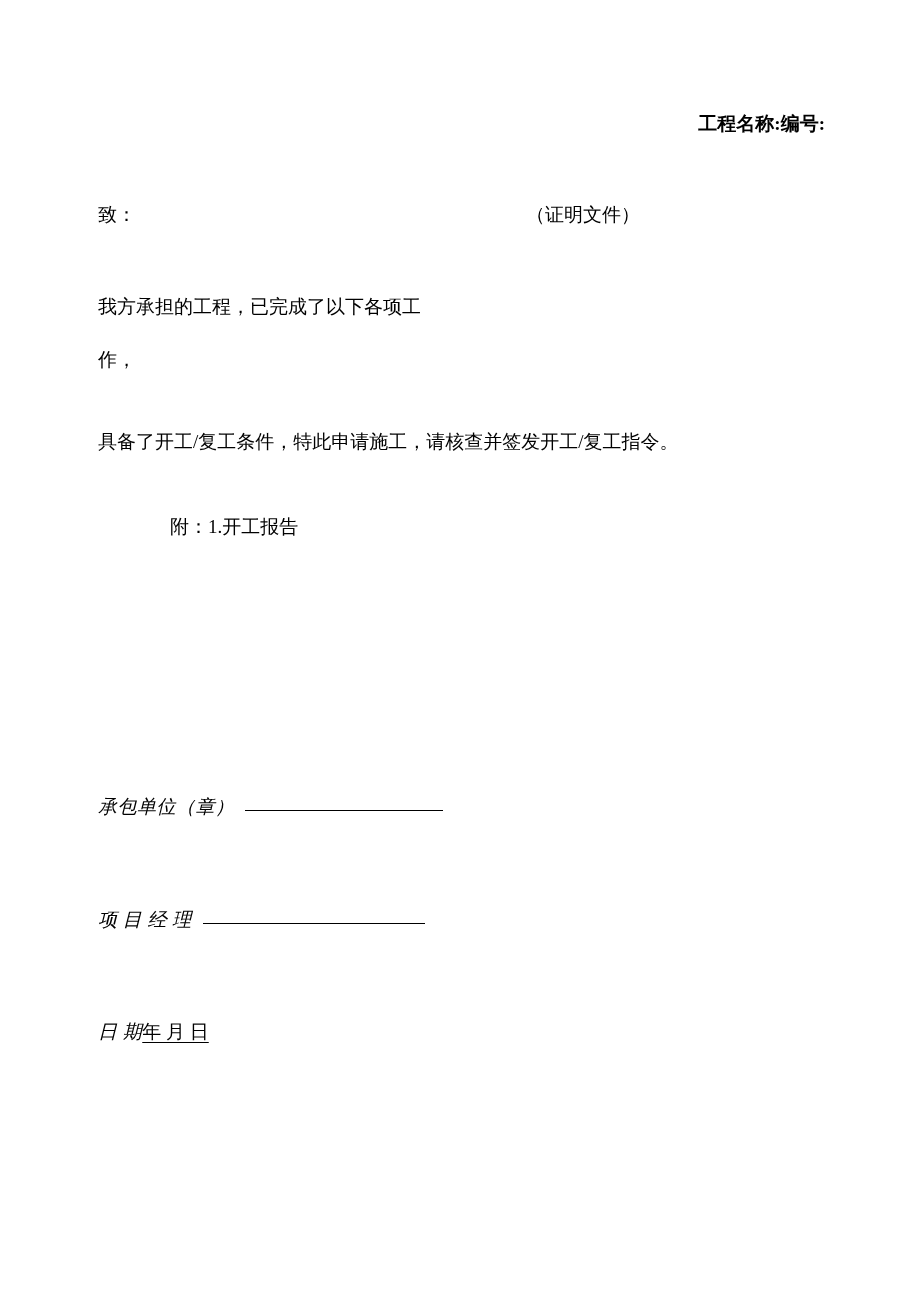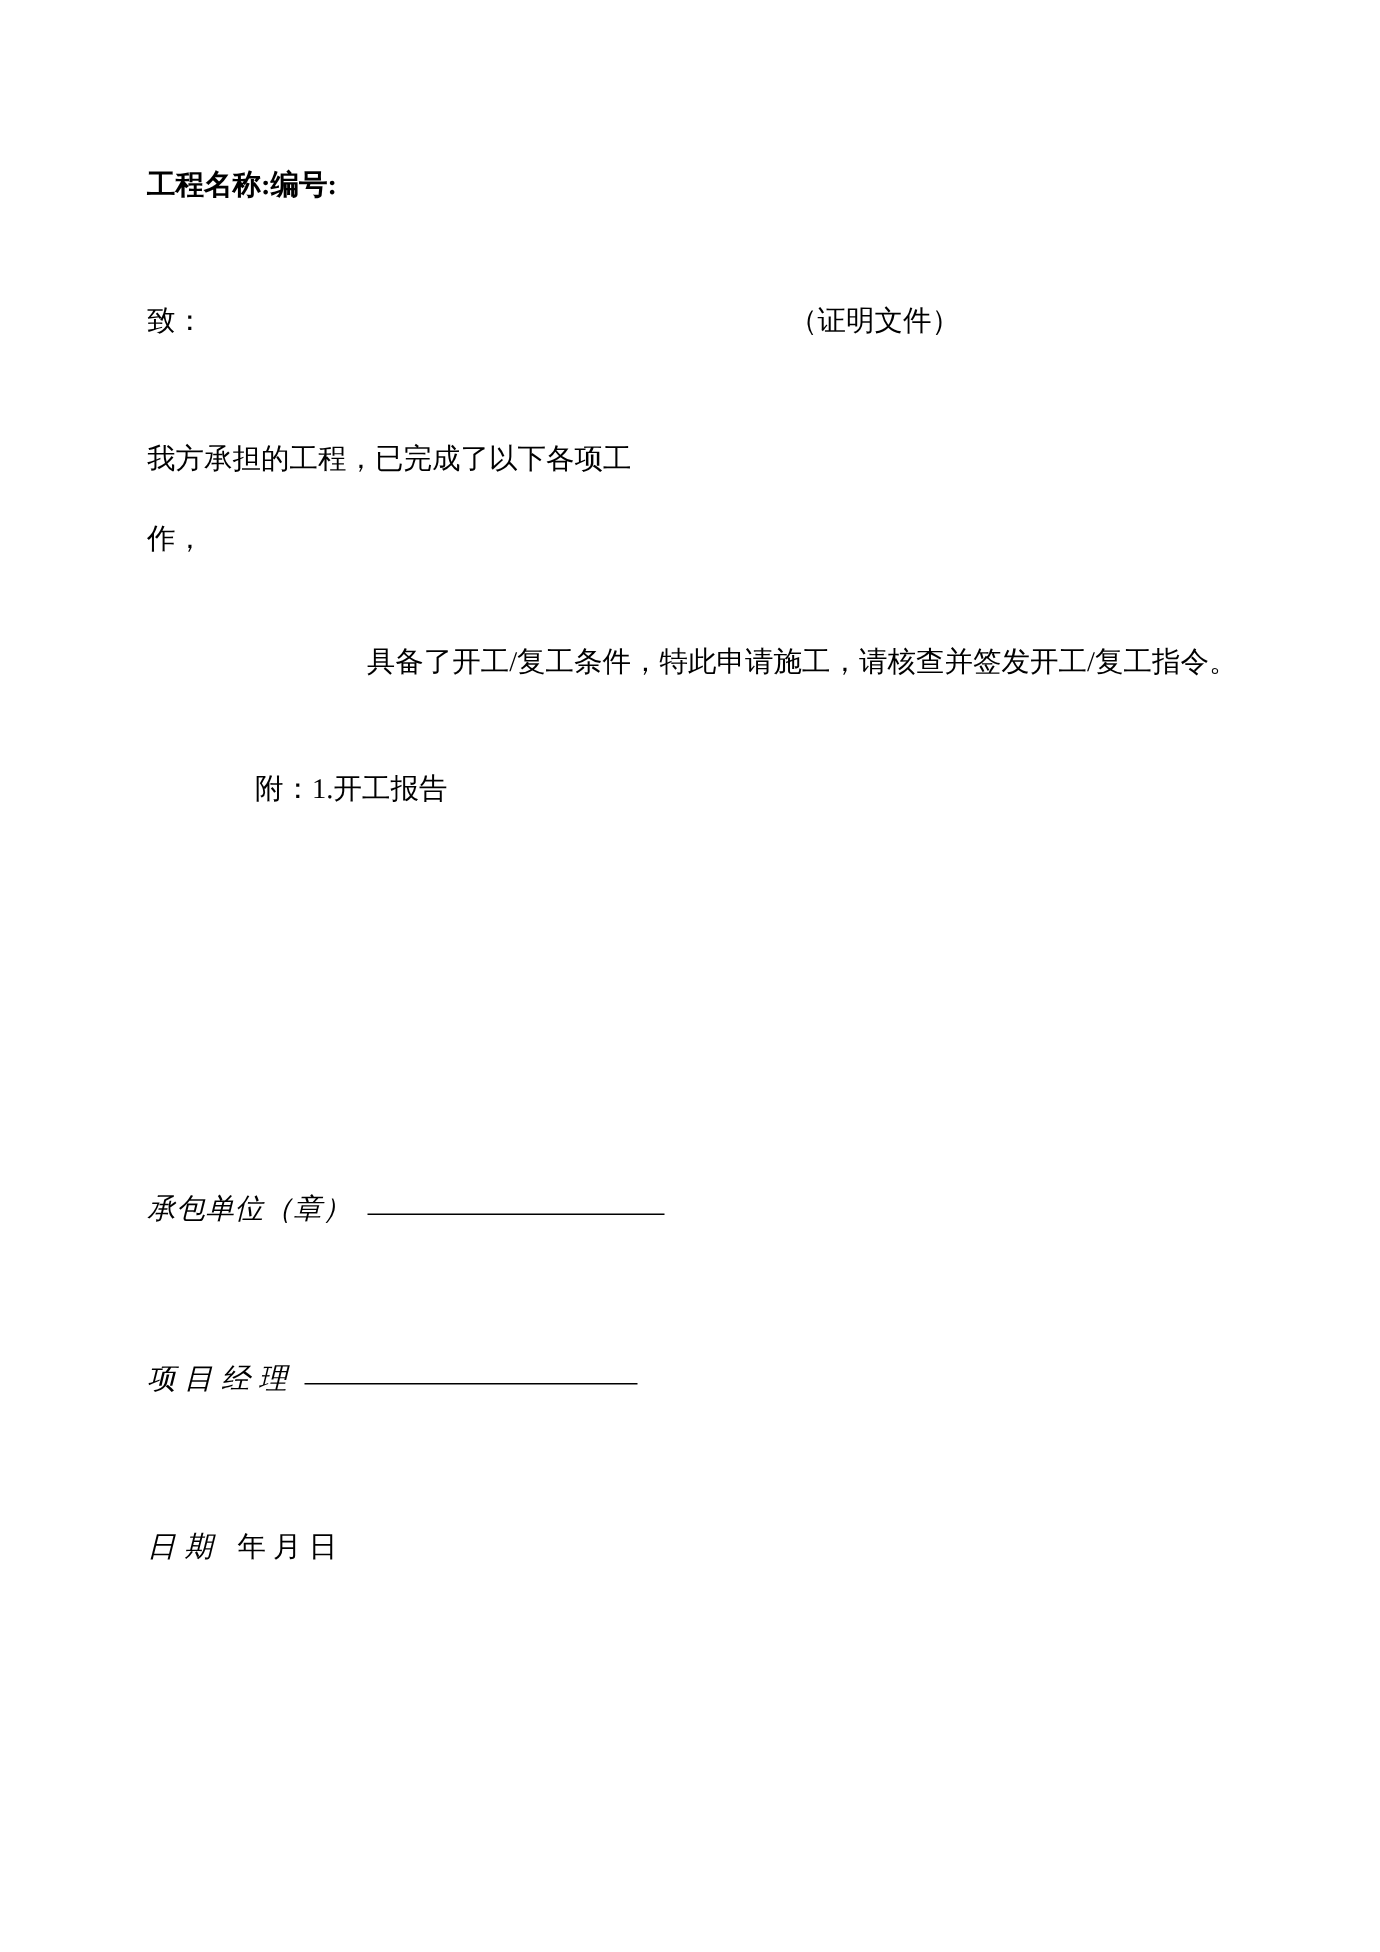--- a/index.html
+++ b/index.html
@@ -12,40 +12,39 @@
       height: 1301px;
       background: #ffffff;
       font-family: "SimSun", "宋体", serif;
       font-size: 19px;
       color: #000000;
       padding: 110px 95px 0 98px;
       line-height: 1.5;
     }
     .header-row {
       display: flex;
-      justify-content: flex-start;
+      justify-content: flex-end;
       font-weight: bold;
       margin-bottom: 62px;
     }
     .to-row {
       display: flex;
       margin-bottom: 64px;
     }
     .to-label {
       width: 428px;
     }
     .body-para1 {
       margin-bottom: 24px;
     }
     .body-para2 {
       margin-bottom: 54px;
     }
     .body-para3 {
       margin-bottom: 56px;
-      text-align: right;
     }
     .attach-block {
       padding-left: 72px;
       margin-bottom: 252px;
     }
     .attach-line1 {
       margin-bottom: 28px;
     }
     .attach-line2 {
       padding-left: 48px;
@@ -69,22 +68,22 @@
       margin-left: 6px;
     }
     .ul-pm {
       width: 222px;
       margin-left: 6px;
     }
     .date-line {
       margin-top: 0;
     }
     .date-underline {
+      text-decoration: underline;
       text-underline-offset: 4px;
-      padding-left: 16px;
     }
   </style>
 </head>
 <body>
 
 <div class="header-row">
   <span>工程名称:</span>
   <span>编号:</span>
 </div>
 

